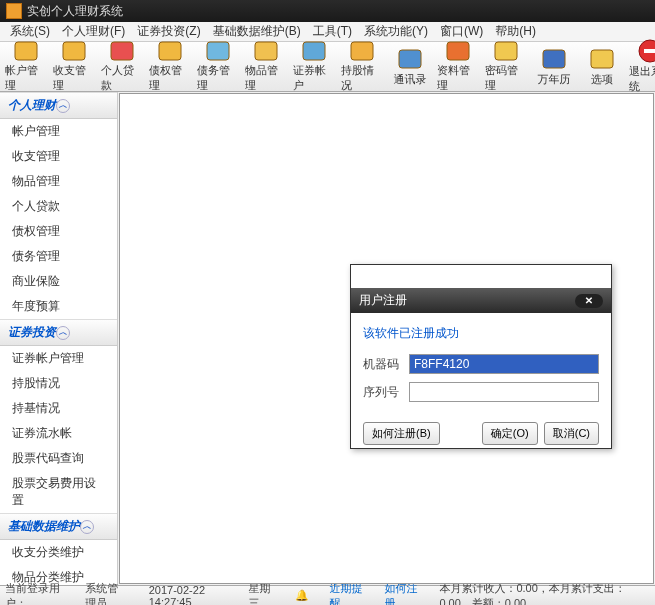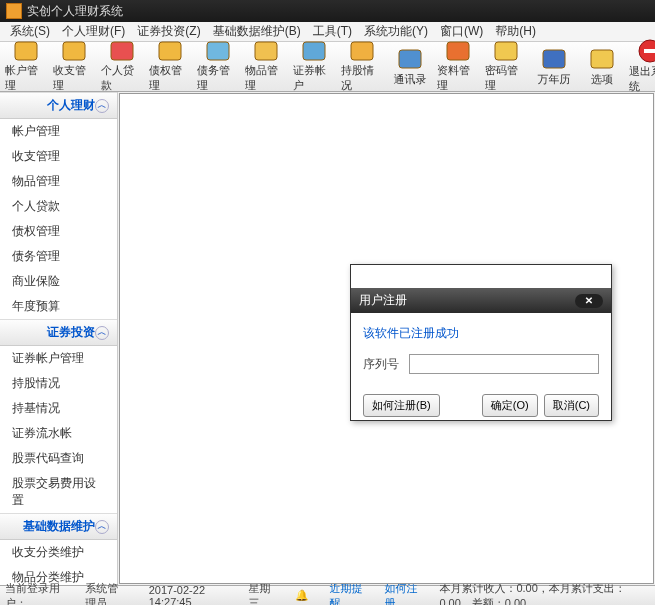--- a/index.html
+++ b/index.html
@@ -70,24 +70,25 @@
   overflow-y: auto;
 }
 .section-header {
   background: linear-gradient(#fdfdfd, #e6e6e6);
   border-top: 1px solid #ddd;
   border-bottom: 1px solid #ccc;
   padding: 4px 8px;
   color: #0055cc;
   font-weight: bold;
   display: flex;
-  justify-content: flex-end;
+  justify-content: flex-start;
   align-items: center;
   cursor: pointer;
   font-size: 12px;
+  font-style: italic;
 }
 .section-header .chev {
   width: 14px; height: 14px;
   border: 1px solid #aac;
   border-radius: 50%;
   display: flex; align-items: center; justify-content: center;
   color: #36c; font-size: 9px;
 }
 .side-item {
   padding: 4px 12px;
@@ -324,20 +325,24 @@
   <div class="content">
 
     <div class="dialog">
       <div class="dlg-title">
         <span>用户注册</span>
         <div class="dlg-close">✕</div>
       </div>
       <div class="dlg-body">
         <div class="dlg-msg">该软件已注册成功</div>
         <div class="dlg-row">
+          <label>机器码</label>
+          <input class="sel" value="F8FF4120" style="">
+        </div>
+        <div class="dlg-row">
           <label>序列号</label>
           <input value="" style="">
         </div>
       </div>
       <div class="dlg-buttons">
         <button class="dlg-btn">如何注册(B)</button>
         <span class="spacer"></span>
         <button class="dlg-btn">确定(O)</button>
         <button class="dlg-btn">取消(C)</button>
       </div>

